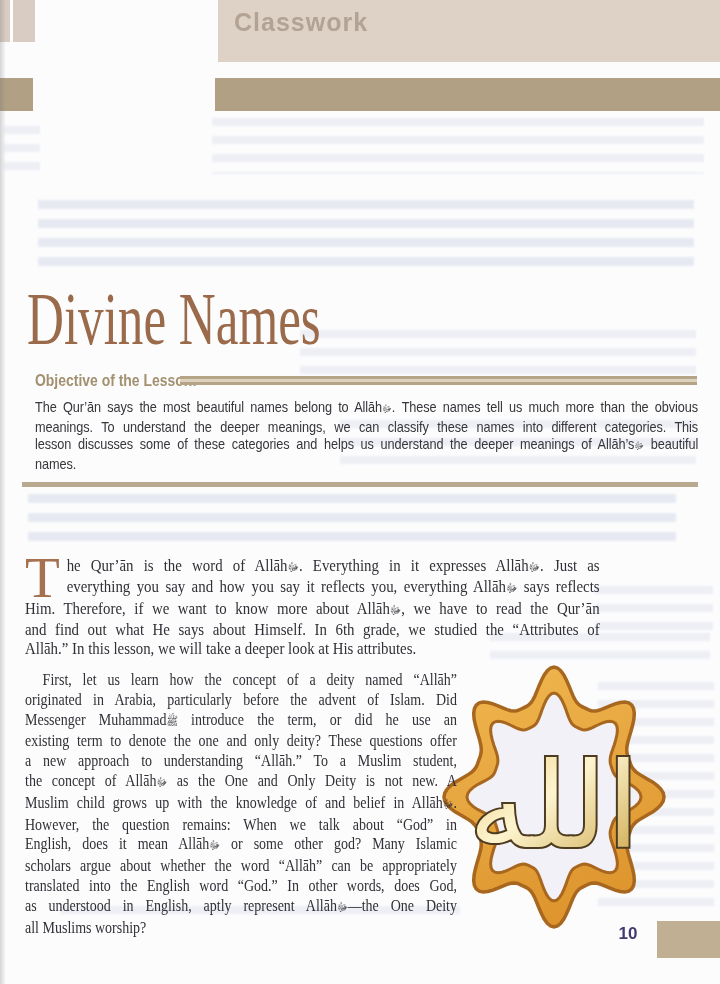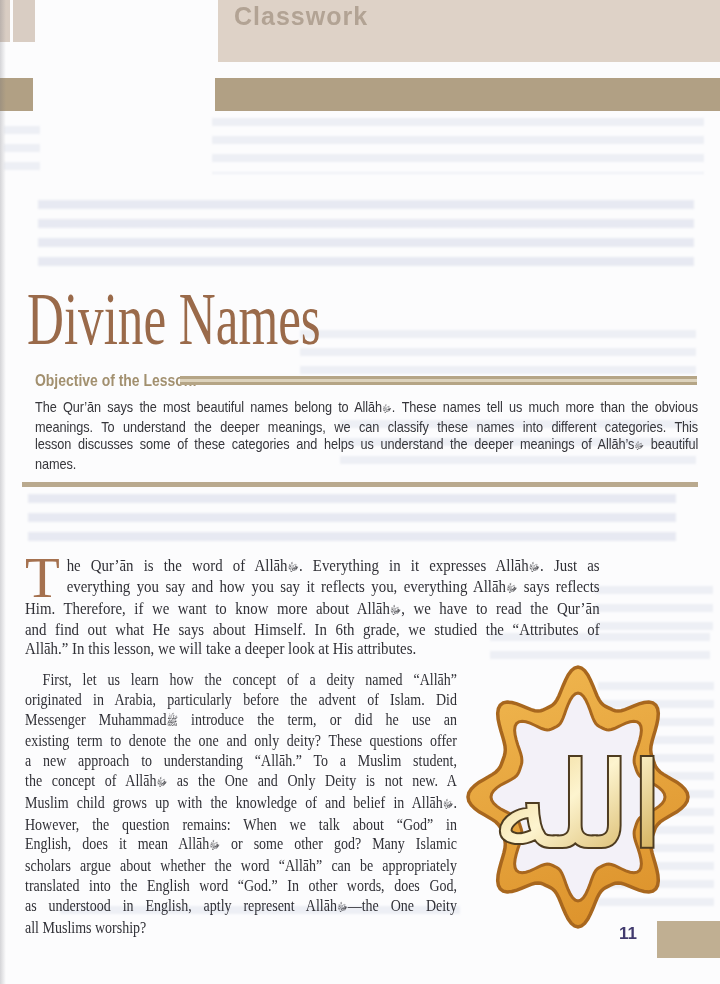--- a/index.html
+++ b/index.html
@@ -10,21 +10,21 @@
   
   .ghost{position:absolute;z-index:0;
          background:repeating-linear-gradient(rgba(122,136,182,0.11) 0 8px,transparent 8px 18px);
          filter:blur(1px);}
   .ghost.strong{background:repeating-linear-gradient(rgba(118,132,180,0.15) 0 9px,transparent 9px 19px);}
 
   
   .stub{position:absolute;background:#d9cdc3;z-index:2;}
   .bar-dark{position:absolute;background:#b1a084;z-index:2;}
   .bar-classwork{position:absolute;left:218px;top:0;width:502px;height:62px;background:#ded2c7;z-index:2;}
-  .classwork-label{padding:2px 0 0 16px;font-family:"Liberation Sans",sans-serif;font-weight:bold;
+  .classwork-label{padding:8px 0 0 16px;font-family:"Liberation Sans",sans-serif;font-weight:bold;
                    font-size:25px;letter-spacing:1px;color:#b2a394;}
   .pennant{position:absolute;left:45px;top:0;width:158px;height:172px;background:#b1a084;z-index:3;
            clip-path:polygon(0 0,100% 0,100% 65%,50% 100%,0 65%);text-align:center;}
   .weekend{margin-top:10px;font-family:"Liberation Sans",sans-serif;font-weight:bold;font-size:23px;
            color:#ffffff;letter-spacing:1px;transform:scaleX(0.8);}
   .unit-number{position:absolute;left:0;right:0;top:36px;font-family:"Liberation Sans",sans-serif;
            font-weight:400;font-size:95px;line-height:1;color:#ffffff;}
 
   
   .title{position:absolute;left:27px;top:283px;z-index:2;font-family:"Liberation Serif",serif;
@@ -52,21 +52,21 @@
   .para1 .line:nth-child(-n+2){padding-left:49px;}
   .dropcap{position:absolute;left:25px;top:549px;z-index:2;font-size:57px;line-height:1;
            color:#a5714f;font-family:"Liberation Serif",serif;}
   .para2{position:absolute;left:25px;top:670px;width:540px;z-index:3;
          transform:scaleX(0.80);transform-origin:left top;
          font-size:17.5px;line-height:19.8px;color:#303036;}
   .para2 .line:first-child{text-indent:22px;}
   .hon{font-family:"DejaVu Sans",sans-serif;font-size:0.68em;}
 
   
-  .star-wrap{position:absolute;left:456px;top:656px;width:244px;height:282px;z-index:1;text-align:center;}
+  .star-wrap{position:absolute;left:432px;top:656px;width:244px;height:282px;z-index:1;text-align:center;}
 
   
   .pageno{position:absolute;left:608px;top:924px;width:40px;text-align:center;z-index:2;
           font-family:"Liberation Sans",sans-serif;font-weight:bold;font-size:17px;color:#413a6e;}
   .foot-block{position:absolute;left:657px;top:921px;width:63px;height:37px;background:#c0af92;z-index:2;}
 
   
   .edge{position:absolute;left:0;top:0;width:6px;height:984px;z-index:4;
         background:linear-gradient(90deg,rgba(110,110,118,0.28),rgba(110,110,118,0));}
 </style>
@@ -144,17 +144,17 @@
           <stop offset="0.45" stop-color="#fdf4cf"></stop>
           <stop offset="1" stop-color="#c9a040"></stop>
         </linearGradient>
       </defs>
       <path id="star-outer" fill="url(#ringGold)" stroke="#a8671e" stroke-width="3.5" d="M110.0,0.0L109.2,4.1L106.8,7.9L103.3,11.5L98.9,14.8L94.1,17.6L89.5,20.2L85.5,22.6L82.2,24.9L79.7,27.4L77.9,29.9L76.7,32.6L75.7,35.4L74.7,38.2L73.7,41.0L73.0,44.0L72.7,47.2L73.0,51.0L74.0,55.5L75.4,60.6L77.1,66.2L78.7,72.2L79.9,78.1L80.3,83.7L79.6,88.4L77.8,91.9L74.8,94.1L70.8,94.9L66.1,94.5L61.1,93.1L56.0,91.1L51.2,89.1L46.9,87.4L43.2,86.3L40.0,85.9L37.2,86.3L34.7,87.1L32.3,88.3L30.0,89.4L27.6,90.6L25.3,92.1L23.1,94.2L21.1,97.1L19.1,101.0L17.1,105.8L14.9,111.3L12.5,116.8L9.8,122.0L6.7,126.3L3.4,129.0L0.0,130.0L-3.4,129.0L-6.7,126.3L-9.8,122.0L-12.5,116.8L-14.9,111.3L-17.1,105.8L-19.1,101.0L-21.1,97.1L-23.1,94.2L-25.3,92.1L-27.6,90.6L-30.0,89.4L-32.3,88.3L-34.7,87.1L-37.2,86.3L-40.0,85.9L-43.2,86.3L-46.9,87.4L-51.2,89.1L-56.0,91.1L-61.1,93.1L-66.1,94.5L-70.8,94.9L-74.8,94.1L-77.8,91.9L-79.6,88.4L-80.3,83.7L-79.9,78.1L-78.7,72.2L-77.1,66.2L-75.4,60.6L-74.0,55.5L-73.0,51.0L-72.7,47.2L-73.0,44.0L-73.7,41.0L-74.7,38.2L-75.7,35.4L-76.7,32.6L-77.9,29.9L-79.7,27.4L-82.2,24.9L-85.5,22.6L-89.5,20.2L-94.1,17.6L-98.9,14.8L-103.3,11.5L-106.8,7.9L-109.2,4.1L-110.0,0.0L-109.2,-4.1L-106.8,-7.9L-103.3,-11.5L-98.9,-14.8L-94.1,-17.6L-89.5,-20.2L-85.5,-22.6L-82.2,-24.9L-79.7,-27.4L-77.9,-29.9L-76.7,-32.6L-75.7,-35.4L-74.7,-38.2L-73.7,-41.0L-73.0,-44.0L-72.7,-47.2L-73.0,-51.0L-74.0,-55.5L-75.4,-60.6L-77.1,-66.2L-78.7,-72.2L-79.9,-78.1L-80.3,-83.7L-79.6,-88.4L-77.8,-91.9L-74.8,-94.1L-70.8,-94.9L-66.1,-94.5L-61.1,-93.1L-56.0,-91.1L-51.2,-89.1L-46.9,-87.4L-43.2,-86.3L-40.0,-85.9L-37.2,-86.3L-34.7,-87.1L-32.3,-88.3L-30.0,-89.4L-27.6,-90.6L-25.3,-92.1L-23.1,-94.2L-21.1,-97.1L-19.1,-101.0L-17.1,-105.8L-14.9,-111.3L-12.5,-116.8L-9.8,-122.0L-6.7,-126.3L-3.4,-129.0L-0.0,-130.0L3.4,-129.0L6.7,-126.3L9.8,-122.0L12.5,-116.8L14.9,-111.3L17.1,-105.8L19.1,-101.0L21.1,-97.1L23.1,-94.2L25.3,-92.1L27.6,-90.6L30.0,-89.4L32.3,-88.3L34.7,-87.1L37.2,-86.3L40.0,-85.9L43.2,-86.3L46.9,-87.4L51.2,-89.1L56.0,-91.1L61.1,-93.1L66.1,-94.5L70.8,-94.9L74.8,-94.1L77.8,-91.9L79.6,-88.4L80.3,-83.7L79.9,-78.1L78.7,-72.2L77.1,-66.2L75.4,-60.6L74.0,-55.5L73.0,-51.0L72.7,-47.2L73.0,-44.0L73.7,-41.0L74.7,-38.2L75.7,-35.4L76.7,-32.6L77.9,-29.9L79.7,-27.4L82.2,-24.9L85.5,-22.6L89.5,-20.2L94.1,-17.6L98.9,-14.8L103.3,-11.5L106.8,-7.9L109.2,-4.1L110.0,-0.0Z"></path>
       <path id="star-inner" fill="#f3f1f8" stroke="#a8671e" stroke-width="3" d="M87.0,0.0L86.3,3.2L84.3,6.3L81.3,9.2L77.6,11.7L73.6,13.9L69.7,15.9L66.3,17.7L63.5,19.5L61.4,21.3L60.0,23.3L59.0,25.4L58.2,27.6L57.5,29.7L56.8,31.9L56.2,34.2L56.1,36.8L56.4,39.9L57.3,43.5L58.7,47.7L60.3,52.3L61.8,57.3L62.9,62.2L63.4,66.8L62.9,70.7L61.5,73.5L59.1,75.2L55.9,75.8L52.1,75.2L47.9,73.9L43.8,72.0L39.9,70.2L36.4,68.5L33.4,67.5L30.8,67.0L28.6,67.2L26.7,67.8L24.9,68.7L23.1,69.6L21.2,70.5L19.5,71.7L17.8,73.4L16.3,75.9L14.8,79.2L13.3,83.3L11.7,87.9L9.8,92.7L7.7,97.2L5.3,100.8L2.7,103.2L0.0,104.0L-2.7,103.2L-5.3,100.8L-7.7,97.2L-9.8,92.7L-11.7,87.9L-13.3,83.3L-14.8,79.2L-16.3,75.9L-17.8,73.4L-19.5,71.7L-21.2,70.5L-23.1,69.6L-24.9,68.7L-26.7,67.8L-28.6,67.2L-30.8,67.0L-33.4,67.5L-36.4,68.5L-39.9,70.2L-43.8,72.0L-47.9,73.9L-52.1,75.2L-55.9,75.8L-59.1,75.2L-61.5,73.5L-62.9,70.7L-63.4,66.8L-62.9,62.2L-61.8,57.3L-60.3,52.3L-58.7,47.7L-57.3,43.5L-56.4,39.9L-56.1,36.8L-56.2,34.2L-56.8,31.9L-57.5,29.7L-58.2,27.6L-59.0,25.4L-60.0,23.3L-61.4,21.3L-63.5,19.5L-66.3,17.7L-69.7,15.9L-73.6,13.9L-77.6,11.7L-81.3,9.2L-84.3,6.3L-86.3,3.2L-87.0,0.0L-86.3,-3.2L-84.3,-6.3L-81.3,-9.2L-77.6,-11.7L-73.6,-13.9L-69.7,-15.9L-66.3,-17.7L-63.5,-19.5L-61.4,-21.3L-60.0,-23.3L-59.0,-25.4L-58.2,-27.6L-57.5,-29.7L-56.8,-31.9L-56.2,-34.2L-56.1,-36.8L-56.4,-39.9L-57.3,-43.5L-58.7,-47.7L-60.3,-52.3L-61.8,-57.3L-62.9,-62.2L-63.4,-66.8L-62.9,-70.7L-61.5,-73.5L-59.1,-75.2L-55.9,-75.8L-52.1,-75.2L-47.9,-73.9L-43.8,-72.0L-39.9,-70.2L-36.4,-68.5L-33.4,-67.5L-30.8,-67.0L-28.6,-67.2L-26.7,-67.8L-24.9,-68.7L-23.1,-69.6L-21.2,-70.5L-19.5,-71.7L-17.8,-73.4L-16.3,-75.9L-14.8,-79.2L-13.3,-83.3L-11.7,-87.9L-9.8,-92.7L-7.7,-97.2L-5.3,-100.8L-2.7,-103.2L-0.0,-104.0L2.7,-103.2L5.3,-100.8L7.7,-97.2L9.8,-92.7L11.7,-87.9L13.3,-83.3L14.8,-79.2L16.3,-75.9L17.8,-73.4L19.5,-71.7L21.2,-70.5L23.1,-69.6L24.9,-68.7L26.7,-67.8L28.6,-67.2L30.8,-67.0L33.4,-67.5L36.4,-68.5L39.9,-70.2L43.8,-72.0L47.9,-73.9L52.1,-75.2L55.9,-75.8L59.1,-75.2L61.5,-73.5L62.9,-70.7L63.4,-66.8L62.9,-62.2L61.8,-57.3L60.3,-52.3L58.7,-47.7L57.3,-43.5L56.4,-39.9L56.1,-36.8L56.2,-34.2L56.8,-31.9L57.5,-29.7L58.2,-27.6L59.0,-25.4L60.0,-23.3L61.4,-21.3L63.5,-19.5L66.3,-17.7L69.7,-15.9L73.6,-13.9L77.6,-11.7L81.3,-9.2L84.3,-6.3L86.3,-3.2L87.0,-0.0Z"></path>
       <text id="callig" x="0" y="50" text-anchor="middle" font-size="118" font-family="DejaVu Sans, sans-serif" fill="url(#textGold)" stroke="#4e3c20" stroke-width="4" paint-order="stroke">الله</text>
     </svg>
   </div>
 
-  <div class="pageno">11</div>
+  <div class="pageno">10</div>
   <div class="foot-block"></div>
 
   <div class="edge"></div>
 </div>
 
 </body></html>

